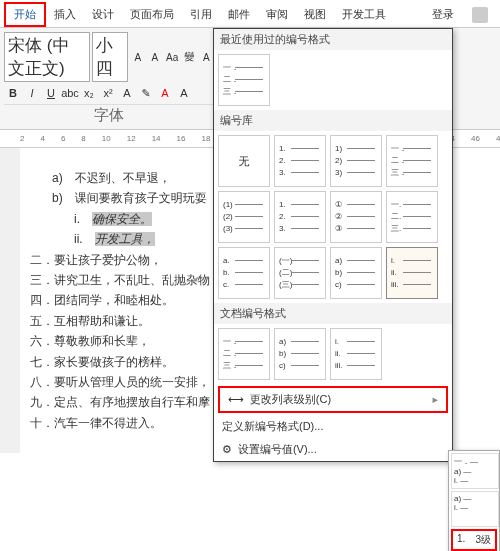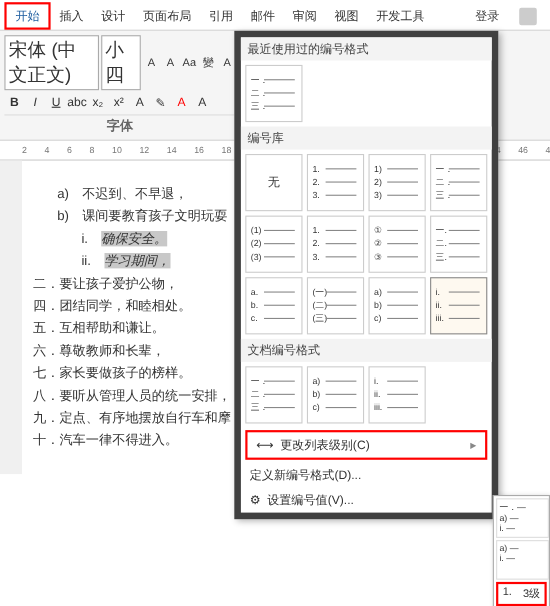--- a/index.html
+++ b/index.html
@@ -12,29 +12,29 @@
 .ribbon { display: flex; padding: 4px; border-bottom: 1px solid #ccc; background: #f5f5f5; }
 .ribbon-left { width: 210px; }
 .font-row { display: flex; gap: 2px; margin-bottom: 2px; align-items: center; }
 .font-sel { border: 1px solid #aaa; background: #fff; padding: 1px 3px; font-size: 17px; }
 .font-name { width: 90px; }
 .font-size { width: 38px; font-family: Liberation Serif, serif; }
 .icon-btn { width: 16px; height: 16px; display: inline-flex; align-items: center; justify-content: center; font-size: 10px; cursor: pointer; }
 .btn-row { display: flex; gap: 1px; margin-bottom: 2px; }
 .sm-btn { width: 18px; height: 18px; display: inline-flex; align-items: center; justify-content: center; font-size: 11px; cursor: pointer; border: 1px solid transparent; }
 .numbered-btn { border: 2px solid red; width: 24px; height: 18px; cursor: pointer; display: inline-flex; align-items: center; justify-content: center; font-size: 10px; background: #fef4e8; }
-.group-label { text-align: center; font-size: 12px; color: #666; border-top: 1px solid #ddd; padding-top: 1px; font-weight: bold; }
+.group-label { text-align: center; font-size: 15px; color: #666; border-top: 1px solid #ddd; padding-top: 1px; }
 .ruler { background: #fff; height: 18px; border-bottom: 1px solid #ccc; display: flex; align-items: center; font-size: 8px; color: #777; padding-left: 20px; gap: 16px; overflow: hidden; }
 .ruler span { display: inline-block; }
 .doc-area { display: flex; }
 .doc-margin { width: 20px; background: #f0f0f0; }
 .doc-content { padding: 20px 10px; font-size: 12px; line-height: 1.7; width: 200px; }
 .doc-content .line { white-space: nowrap; }
 .hl { background: #c8c8c8; font-style: italic; }
-.dropdown { position: absolute; left: 213px; top: 28px; width: 240px; background: #fff; border: 6px solid #404040; box-shadow: 2px 2px 6px rgba(0,0,0,0.3); }
+.dropdown { position: absolute; left: 213px; top: 28px; width: 240px; background: #fff; border: 1px solid #404040; box-shadow: 2px 2px 6px rgba(0,0,0,0.3); }
 .dd-title { font-size: 11px; color: #444; padding: 3px 6px; background: #f3f3f3; }
 .thumb-row { display: flex; gap: 4px; padding: 4px; flex-wrap: wrap; }
 .thumb { width: 52px; height: 52px; border: 1px solid #ccc; background: #fff; display: flex; flex-direction: column; justify-content: center; align-items: flex-start; padding: 4px; font-size: 8px; line-height: 1.5; cursor: pointer; }
 .thumb.none { align-items: center; font-size: 11px; }
 .thumb .ln { width: 100%; white-space: nowrap; overflow: hidden; }
 .thumb .lnl { display: inline-block; width: 12px; }
 .thumb .lnb { display: inline-block; border-top: 1px solid #888; width: 28px; vertical-align: middle; }
 .thumb.lv3-sel { border: 1px solid #888; background: #fef9f0; }
 .dd-item { padding: 4px 8px; cursor: pointer; display: flex; align-items: center; gap: 6px; }
 .dd-item.redbox { border: 2px solid red; margin: 2px 4px; }
@@ -125,22 +125,23 @@
     <span>46</span>
     <span>48</span>
 </div>
 
 <div class="doc-area">
   <div class="doc-margin"></div>
   <div class="doc-content">
     <div class="line" style="padding-left:22px">a)　不迟到、不早退，</div>
     <div class="line" style="padding-left:22px">b)　课间要教育孩子文明玩耍</div>
     <div class="line" style="padding-left:44px"><span>i.　</span><span class="hl">确保安全。</span></div>
-    <div class="line" style="padding-left:44px"><span>ii.　</span><span class="hl">学习期间，</span></div>
+    <div class="line" style="padding-left:44px"><span>ii.　</span><span class="hl">开发工具，</span></div>
     <div class="line">二．要让孩子爱护公物，</div>
+    <div class="line">三．讲究卫生，不乱吐、乱抛杂物</div>
     <div class="line">四．团结同学，和睦相处。</div>
     <div class="line">五．互相帮助和谦让。</div>
     <div class="line">六．尊敬教师和长辈，</div>
     <div class="line">七．家长要做孩子的榜样。</div>
     <div class="line">八．要听从管理人员的统一安排，</div>
     <div class="line">九．定点、有序地摆放自行车和摩</div>
     <div class="line">十．汽车一律不得进入。</div>
   </div>
 </div>
 

